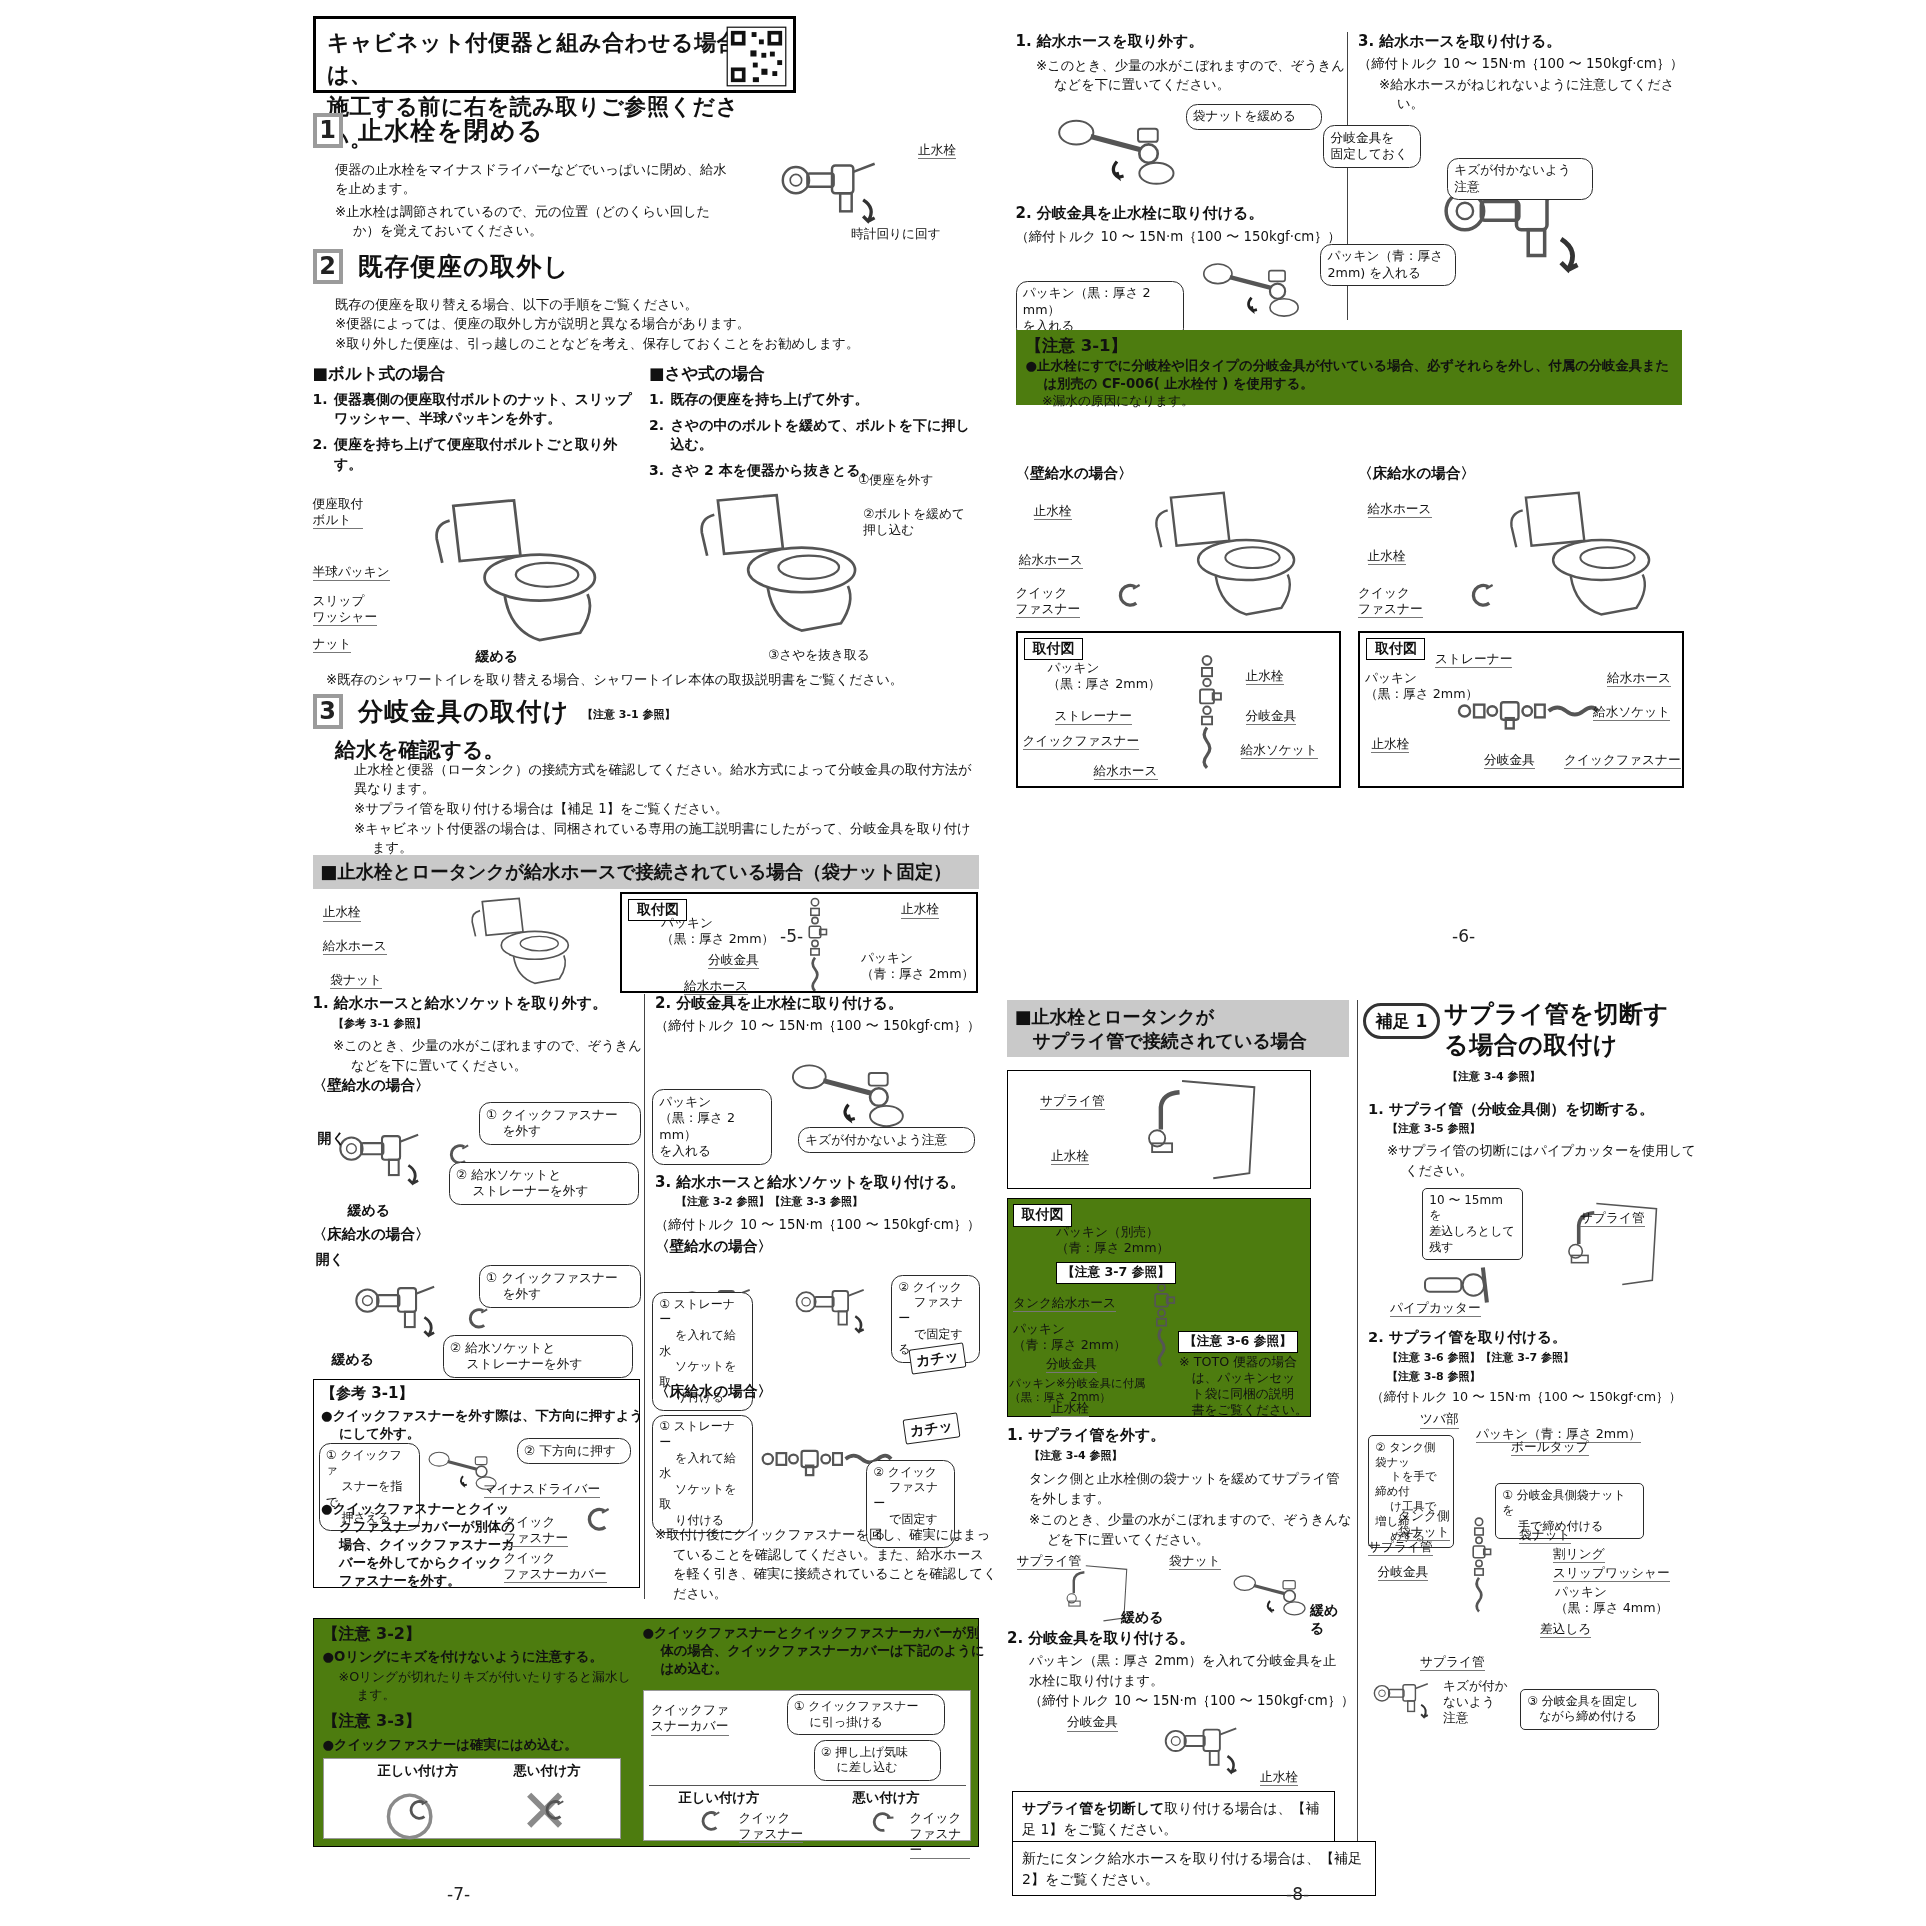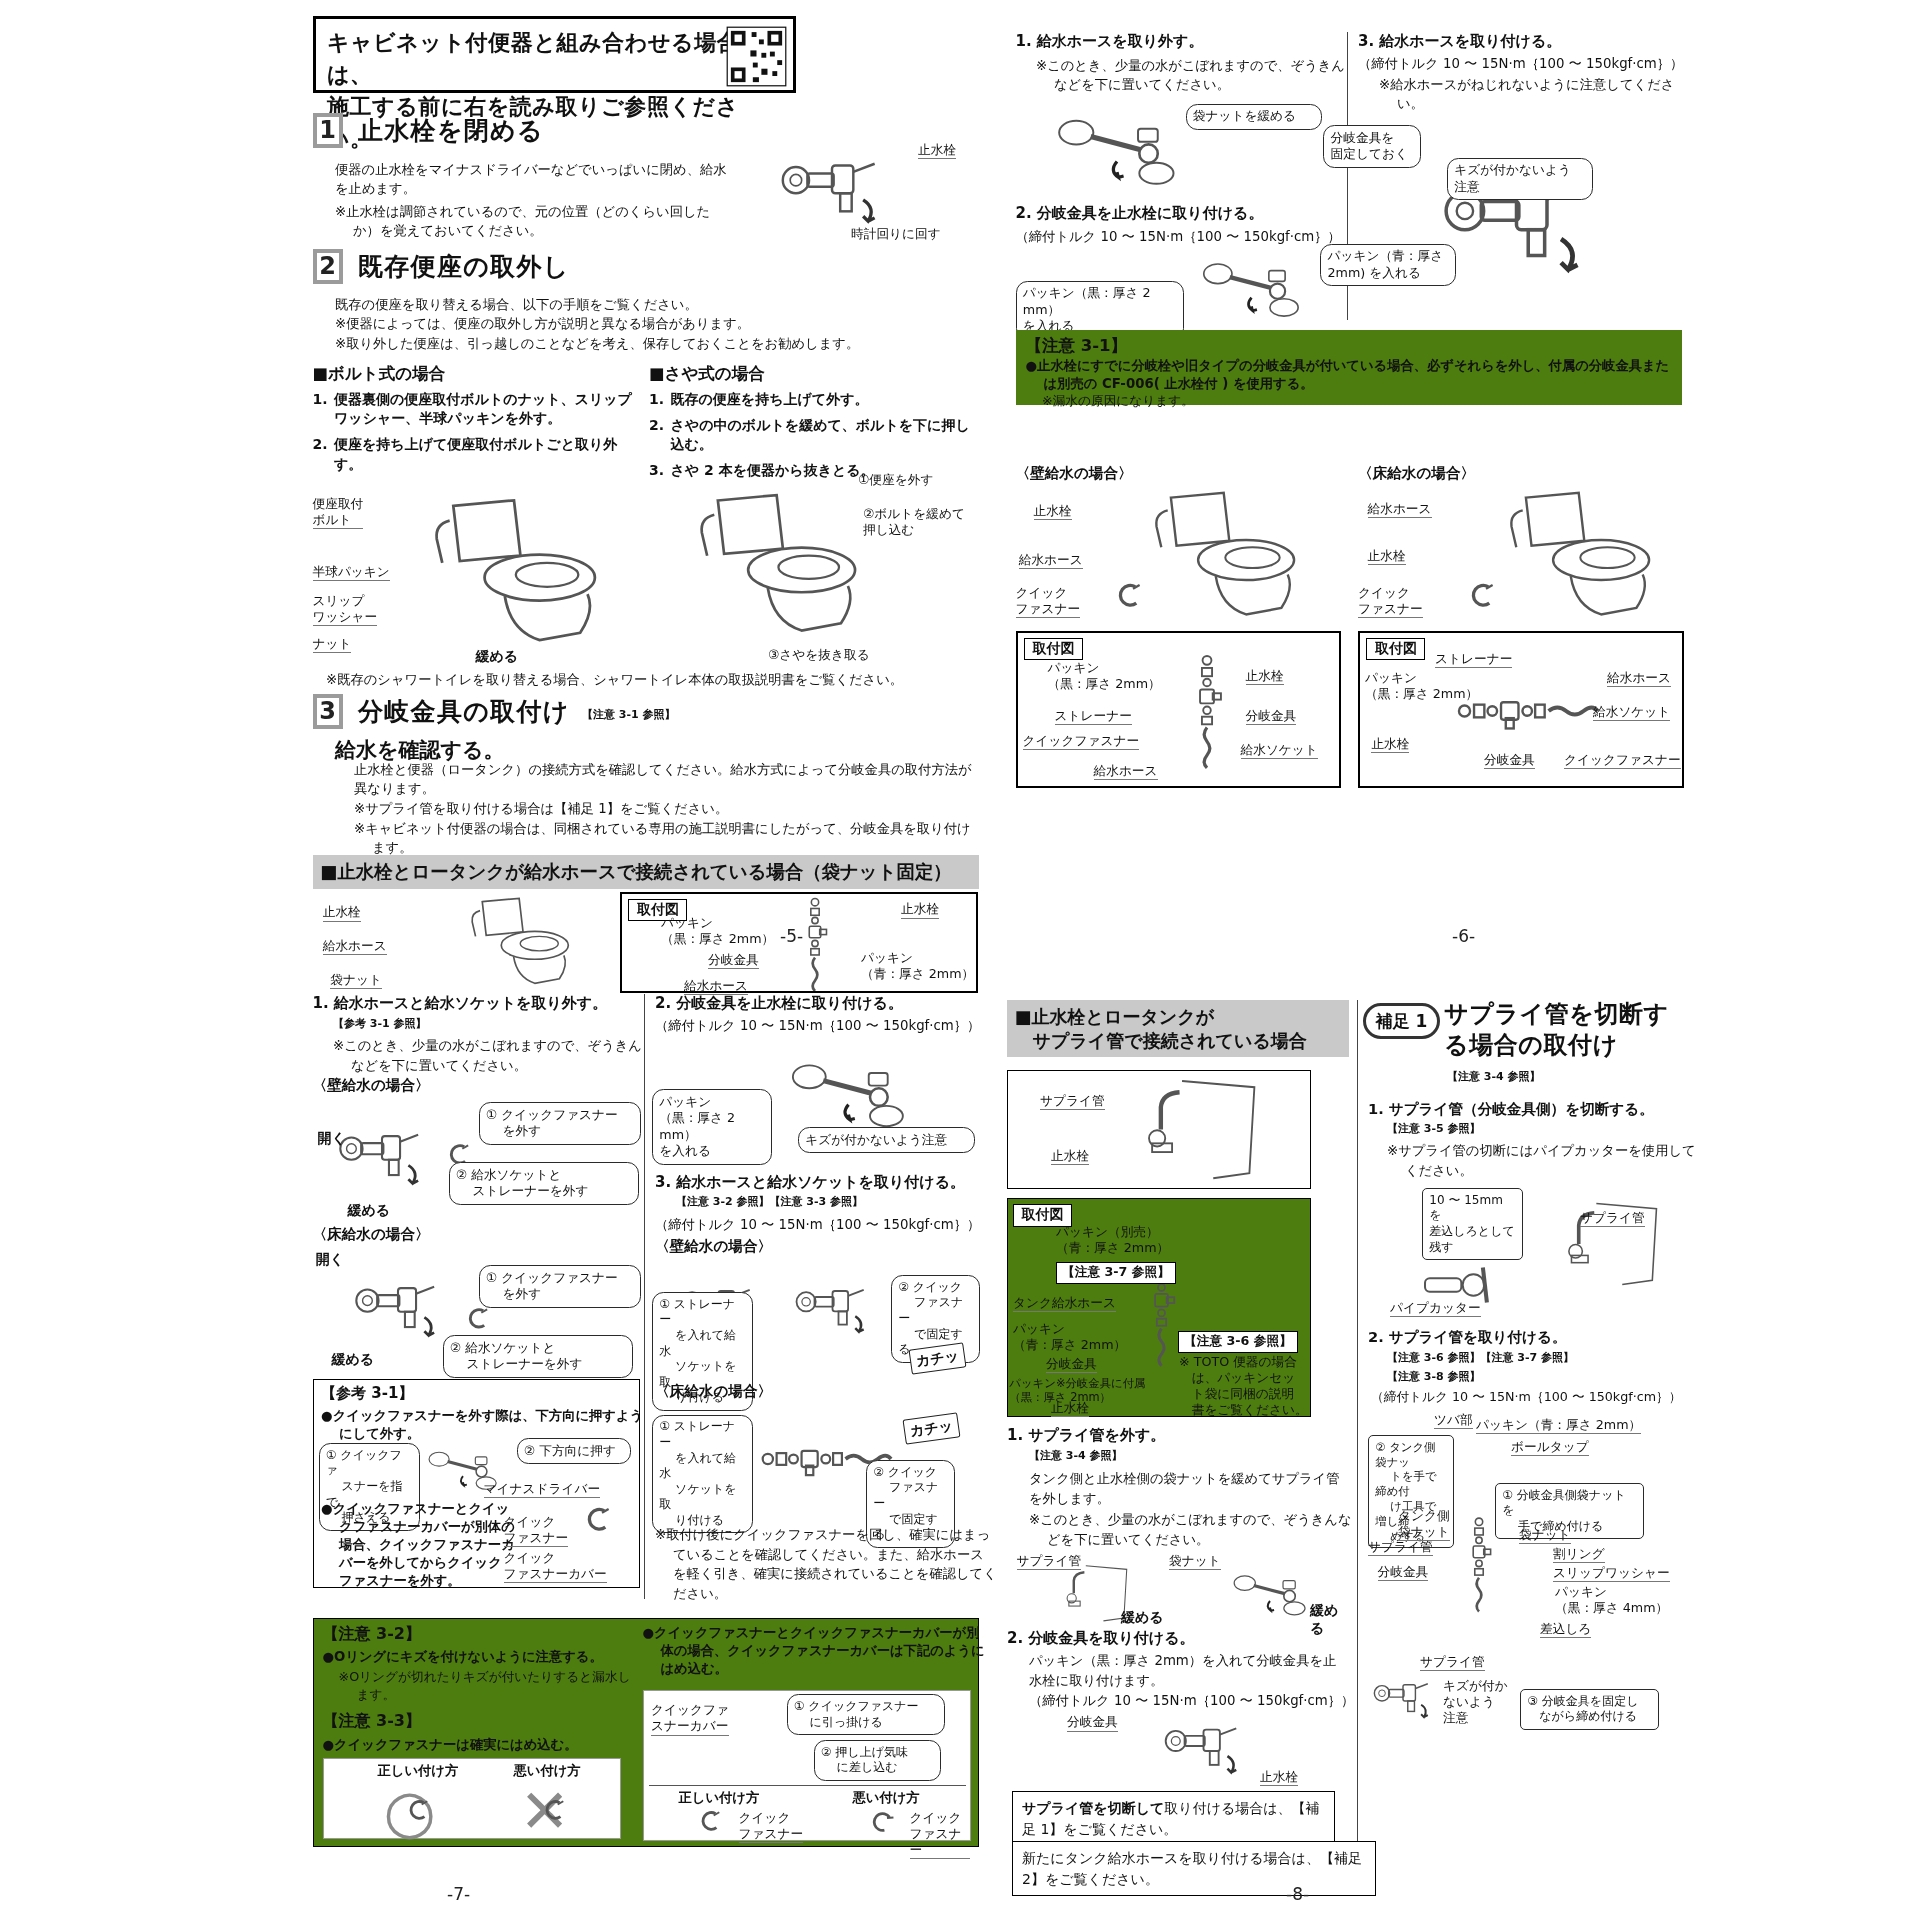--- a/index.html
+++ b/index.html
@@ -619,22 +619,22 @@
 
   <div class="abs step-head" style="left:361px;top:334px;width:317px;font-size:14.6px;">
     <span>2.</span>
     <span>サプライ管を取り付ける。</span>
   </div>
   <div class="abs sec-ref" style="left:380px;top:356px;">【注意 3-6 参照】【注意 3-7 参照】</div>
   <div class="abs sec-ref" style="left:380px;top:375px;">【注意 3-8 参照】</div>
   <div class="abs torque" style="left:364px;top:395px;font-size:12.7px;">（締付トルク 10 〜 15N·m｛100 〜 150kgf·cm｝）</div>
 
   <div class="abs" style="left:361px;top:418px;width:317px;height:342px;">
-    <div class="lbl lu" style="left:66px;top:0px;">ツバ部</div>
-    <div class="lbl lu" style="left:108px;top:5px;">パッキン（青：厚さ 2mm）</div>
+    <div class="lbl lu" style="left:52px;top:0px;font-family:Liberation Serif, serif;">ツバ部</div>
+    <div class="lbl lu" style="left:108px;top:14px;">パッキン（青：厚さ 2mm）</div>
     <div class="lbl lu" style="left:143px;top:27px;">ボールタップ</div>
     <div class="co" style="left:0px;top:23px;width:86px;font-size:11.4px;border-radius:5px;">② タンク側袋ナッ
 　 トを手で締め付
 　 け工具で増し締
 　 めする</div>
     <div class="lbl lu" style="left:30px;top:96px;">タンク側
 袋ナット</div>
     <div class="lbl lu" style="left:0px;top:127px;">サプライ管</div>
     <div class="lbl lu" style="left:9.5px;top:152px;">分岐金具</div>
     <svg class="art" style="left:95px;top:76px;" width="32" height="152" viewBox="0 0 50 240">

